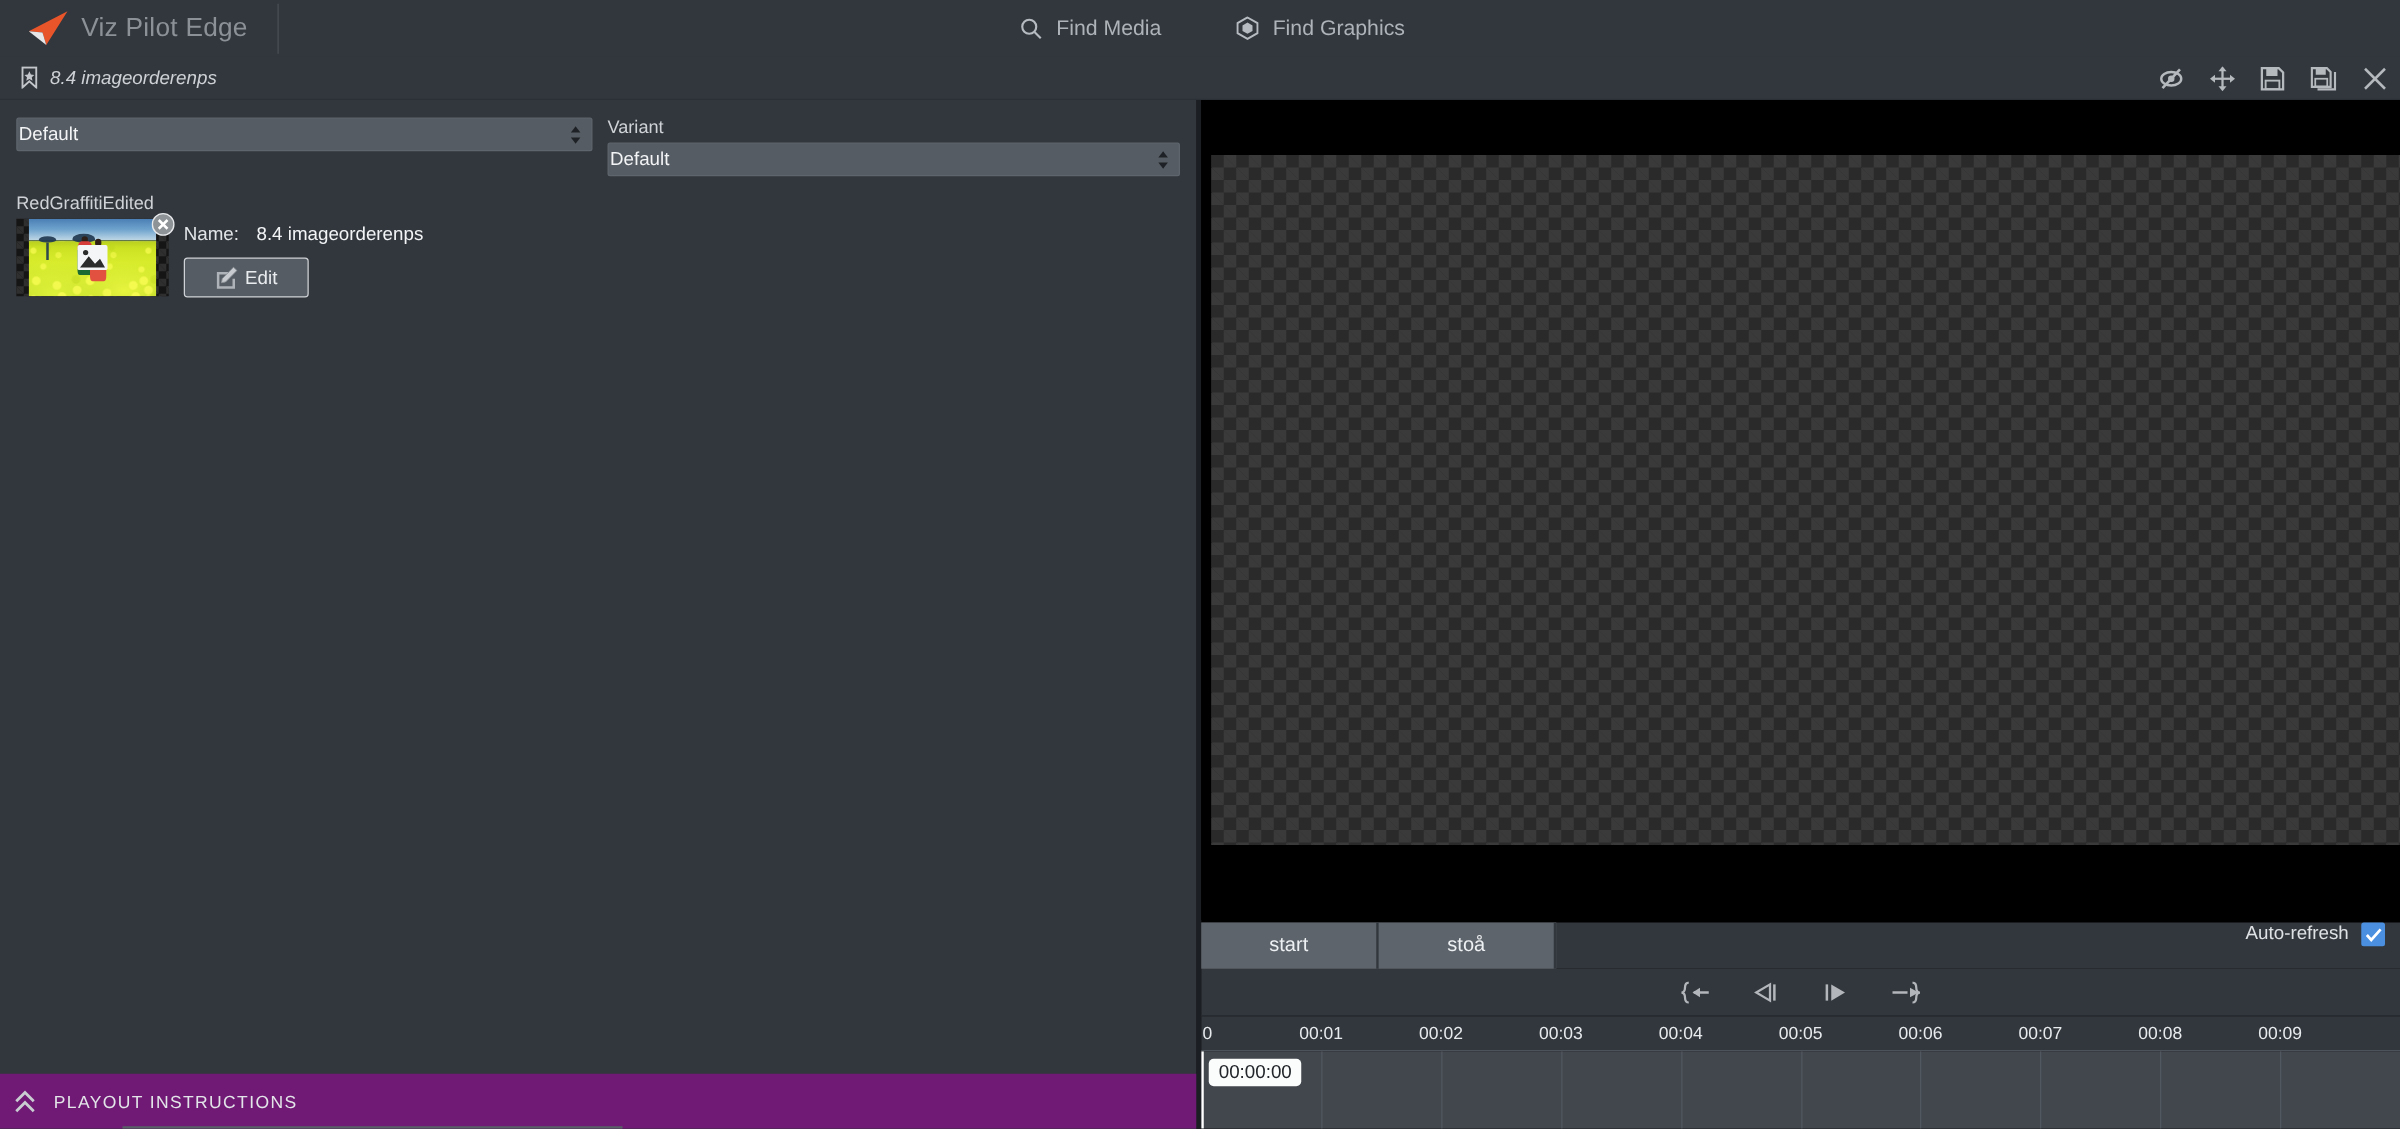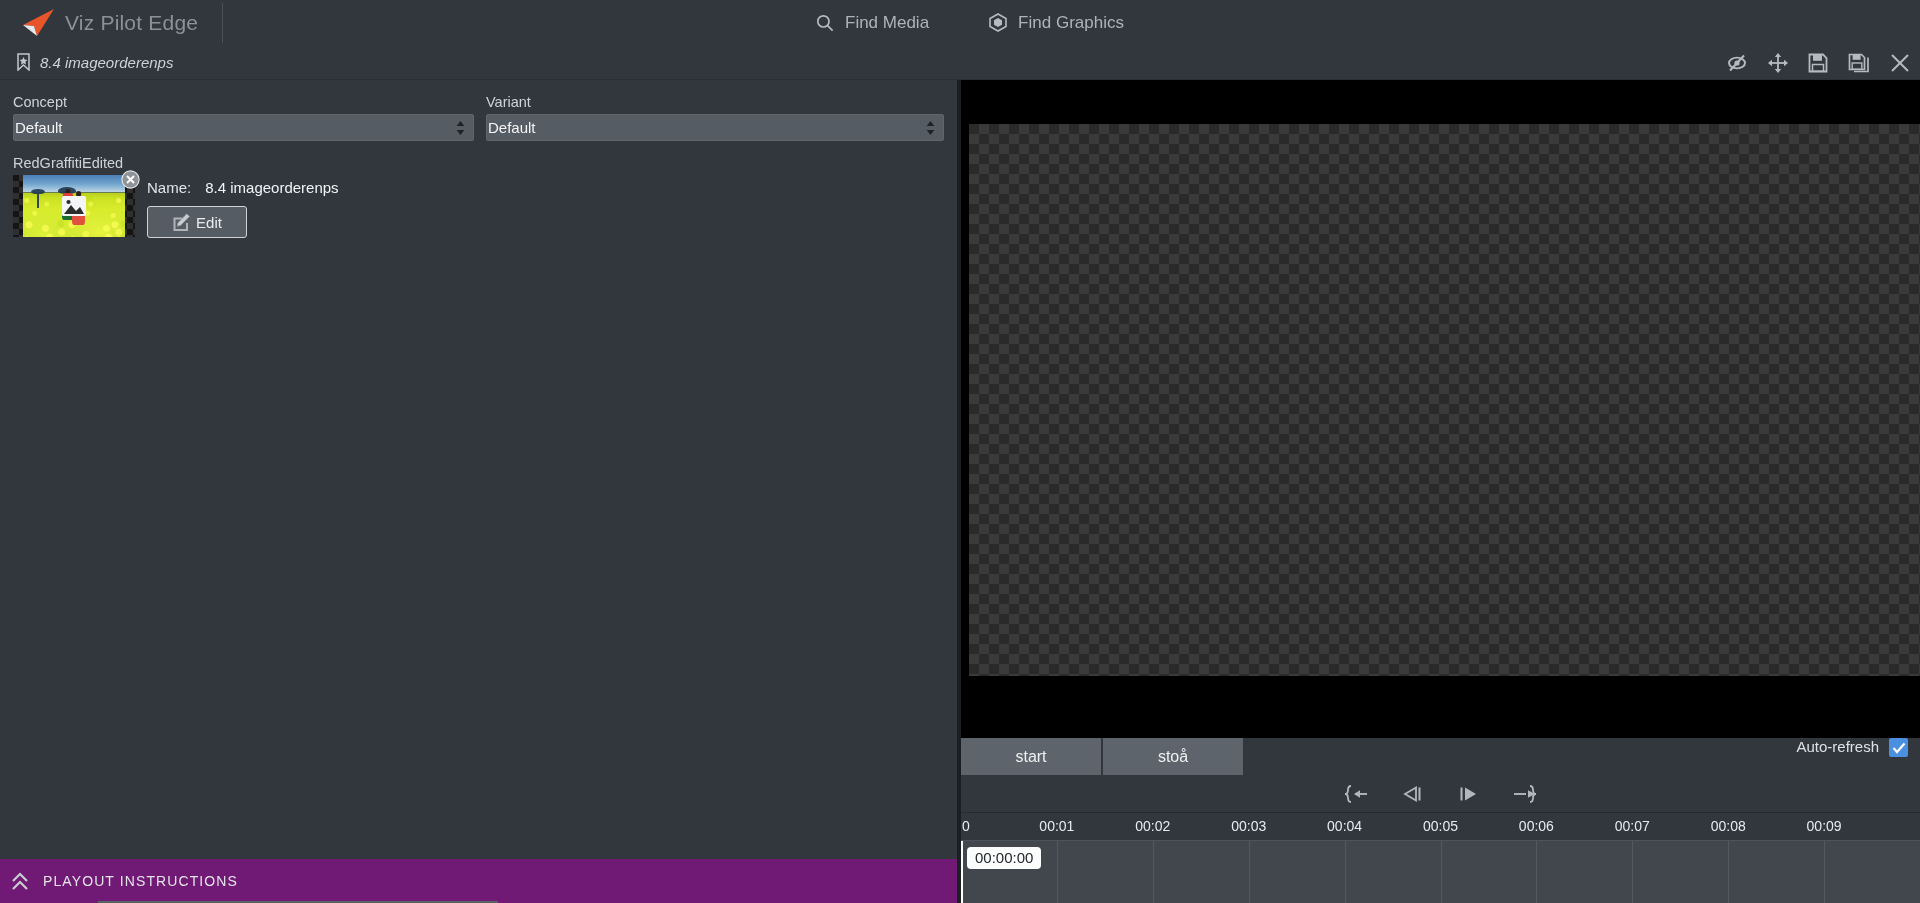--- a/index.html
+++ b/index.html
@@ -323,21 +323,20 @@
     </div>
   </div>
 
   <div class="body-split">
 
     <div class="left-panel">
       <div class="form-area">
 
         <div class="field-row">
           <div class="field concept">
-            <span class="field-label">Concept</span>
             <div class="select-box">
               <span class="select-value">Default</span>
               <span class="spinner">
                 <svg width="9" height="15" viewBox="0 0 9 15">
                   <polygon points="4.5,0.5 8.3,5.5 0.7,5.5" fill="#1e2226"></polygon>
                   <polygon points="4.5,14.5 8.3,9.5 0.7,9.5" fill="#1e2226"></polygon>
                 </svg>
               </span>
             </div>
           </div>

